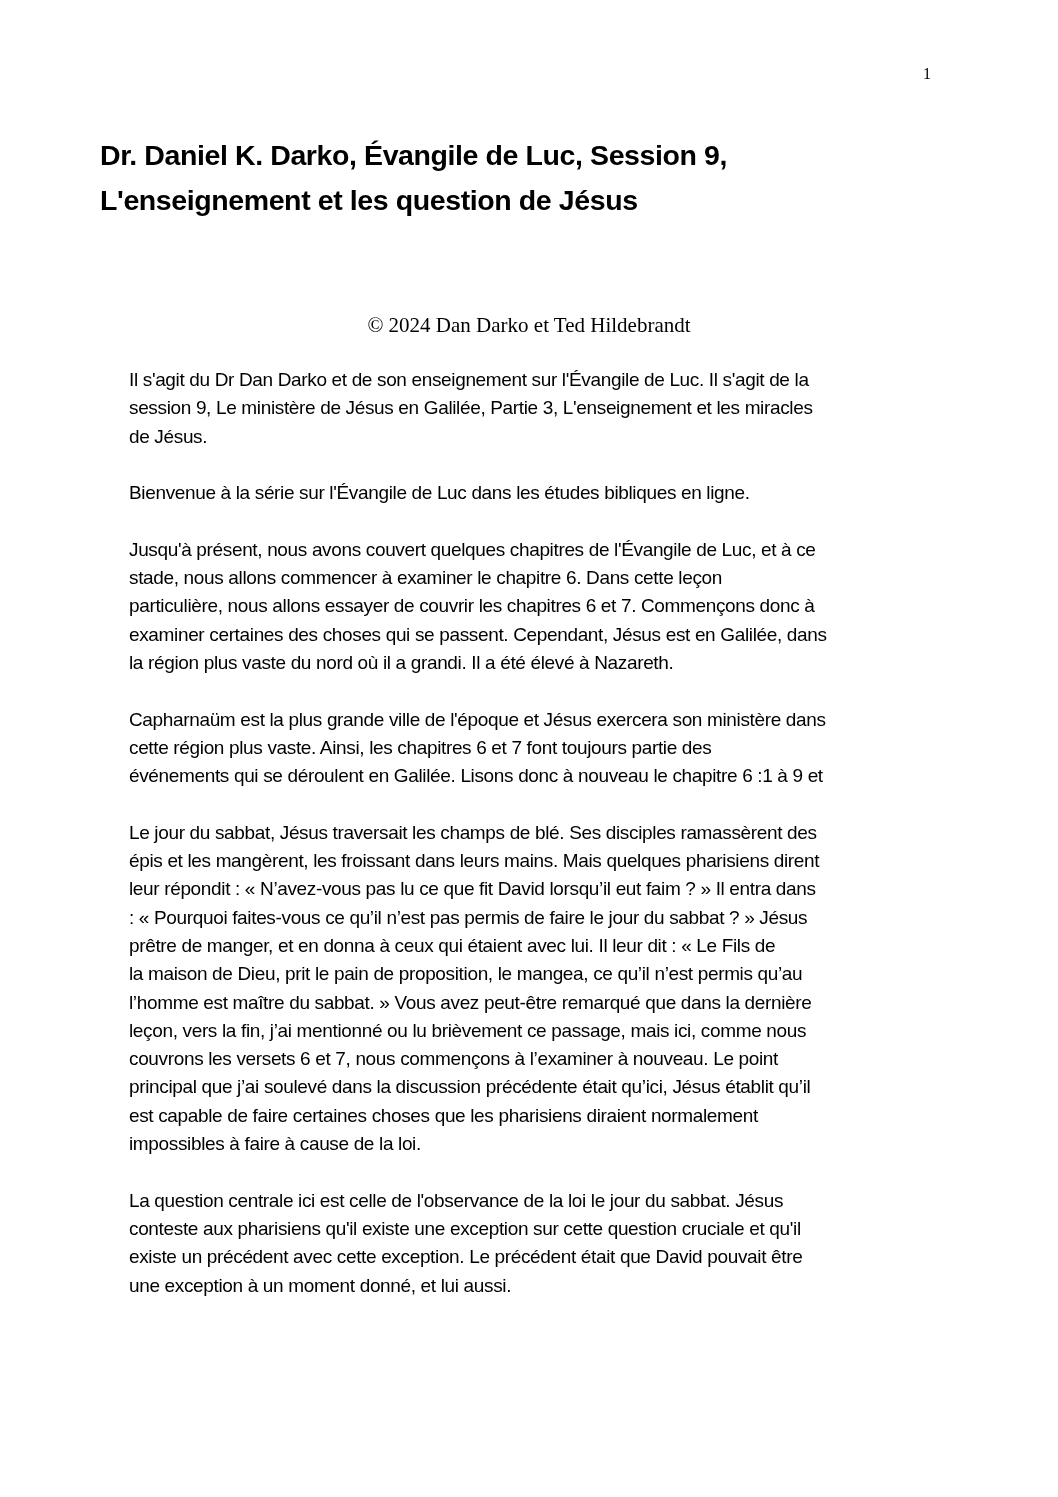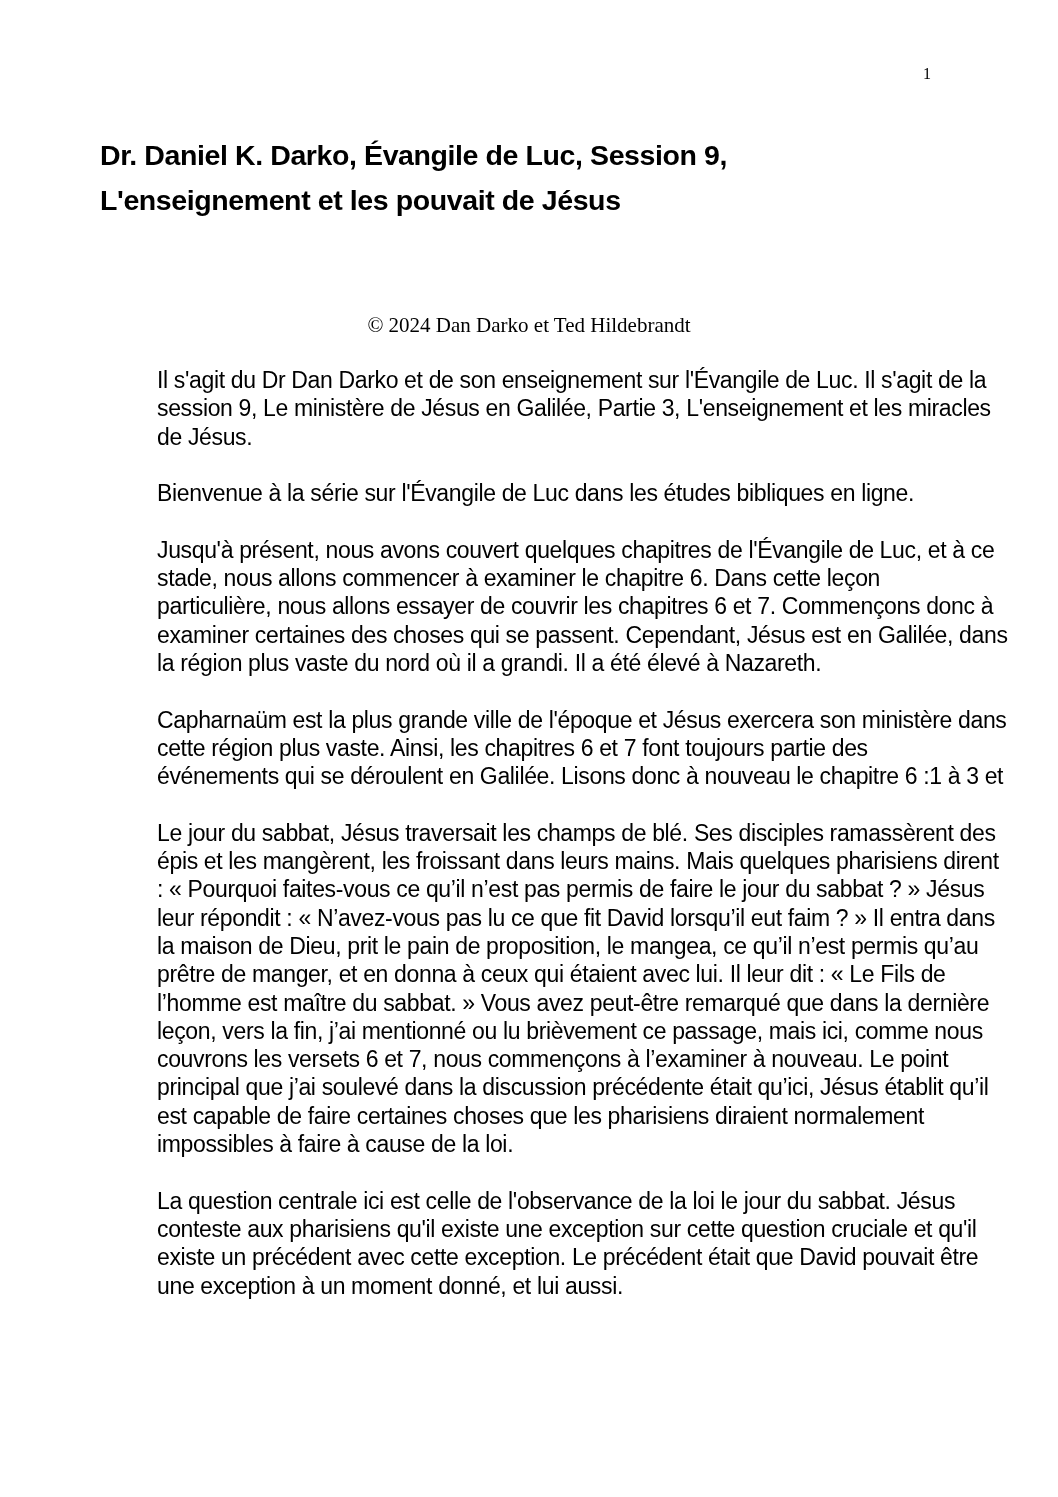--- a/index.html
+++ b/index.html
@@ -44,41 +44,40 @@
       font-family: "Liberation Serif", serif;
       font-size: 21px;
       line-height: 24px;
     }
     .body-text {
       position: absolute;
       top: 366px;
       left: 129px;
       width: 810px;
       font-family: "Liberation Sans", sans-serif;
-      font-size: 23px;
+      font-size: 19px;
       line-height: 28.3px;
       letter-spacing: -0.35px;
-      margin-left: 28px;
     }
     .para {
       margin: 0 0 28.3px 0;
     }
     .line {
       display: block;
       white-space: nowrap;
     }
   </style>
 </head>
 <body>
 
 <div class="page-number">1</div>
 
 <div class="title">
   <div>Dr. Daniel K. Darko, Évangile de Luc, Session 9,</div>
-  <div>L'enseignement et les pouvait de Jésus</div>
+  <div>L'enseignement et les question de Jésus</div>
 </div>
 
 <div class="copyright">© 2024 Dan Darko et Ted Hildebrandt</div>
 
 <div class="body-text">
   <div class="para">
     <span class="line">Il s'agit du Dr Dan Darko et de son enseignement sur l'Évangile de Luc. Il s'agit de la</span>
     <span class="line">session 9, Le ministère de Jésus en Galilée, Partie 3, L'enseignement et les miracles</span>
     <span class="line">de Jésus.</span>
   </div>
@@ -88,29 +87,29 @@
   <div class="para">
     <span class="line">Jusqu'à présent, nous avons couvert quelques chapitres de l'Évangile de Luc, et à ce</span>
     <span class="line">stade, nous allons commencer à examiner le chapitre 6. Dans cette leçon</span>
     <span class="line">particulière, nous allons essayer de couvrir les chapitres 6 et 7. Commençons donc à</span>
     <span class="line">examiner certaines des choses qui se passent. Cependant, Jésus est en Galilée, dans</span>
     <span class="line">la région plus vaste du nord où il a grandi. Il a été élevé à Nazareth.</span>
   </div>
   <div class="para">
     <span class="line">Capharnaüm est la plus grande ville de l'époque et Jésus exercera son ministère dans</span>
     <span class="line">cette région plus vaste. Ainsi, les chapitres 6 et 7 font toujours partie des</span>
-    <span class="line">événements qui se déroulent en Galilée. Lisons donc à nouveau le chapitre 6 :1 à 3 et</span>
+    <span class="line">événements qui se déroulent en Galilée. Lisons donc à nouveau le chapitre 6 :1 à 9 et</span>
   </div>
   <div class="para">
     <span class="line">Le jour du sabbat, Jésus traversait les champs de blé. Ses disciples ramassèrent des</span>
     <span class="line">épis et les mangèrent, les froissant dans leurs mains. Mais quelques pharisiens dirent</span>
+    <span class="line">leur répondit : « N’avez-vous pas lu ce que fit David lorsqu’il eut faim ? » Il entra dans</span>
     <span class="line">: « Pourquoi faites-vous ce qu’il n’est pas permis de faire le jour du sabbat ? » Jésus</span>
-    <span class="line">leur répondit : « N’avez-vous pas lu ce que fit David lorsqu’il eut faim ? » Il entra dans</span>
+    <span class="line">prêtre de manger, et en donna à ceux qui étaient avec lui. Il leur dit : « Le Fils de</span>
     <span class="line">la maison de Dieu, prit le pain de proposition, le mangea, ce qu’il n’est permis qu’au</span>
-    <span class="line">prêtre de manger, et en donna à ceux qui étaient avec lui. Il leur dit : « Le Fils de</span>
     <span class="line">l’homme est maître du sabbat. » Vous avez peut-être remarqué que dans la dernière</span>
     <span class="line">leçon, vers la fin, j’ai mentionné ou lu brièvement ce passage, mais ici, comme nous</span>
     <span class="line">couvrons les versets 6 et 7, nous commençons à l’examiner à nouveau. Le point</span>
     <span class="line">principal que j’ai soulevé dans la discussion précédente était qu’ici, Jésus établit qu’il</span>
     <span class="line">est capable de faire certaines choses que les pharisiens diraient normalement</span>
     <span class="line">impossibles à faire à cause de la loi.</span>
   </div>
   <div class="para">
     <span class="line">La question centrale ici est celle de l'observance de la loi le jour du sabbat. Jésus</span>
     <span class="line">conteste aux pharisiens qu'il existe une exception sur cette question cruciale et qu'il</span>

